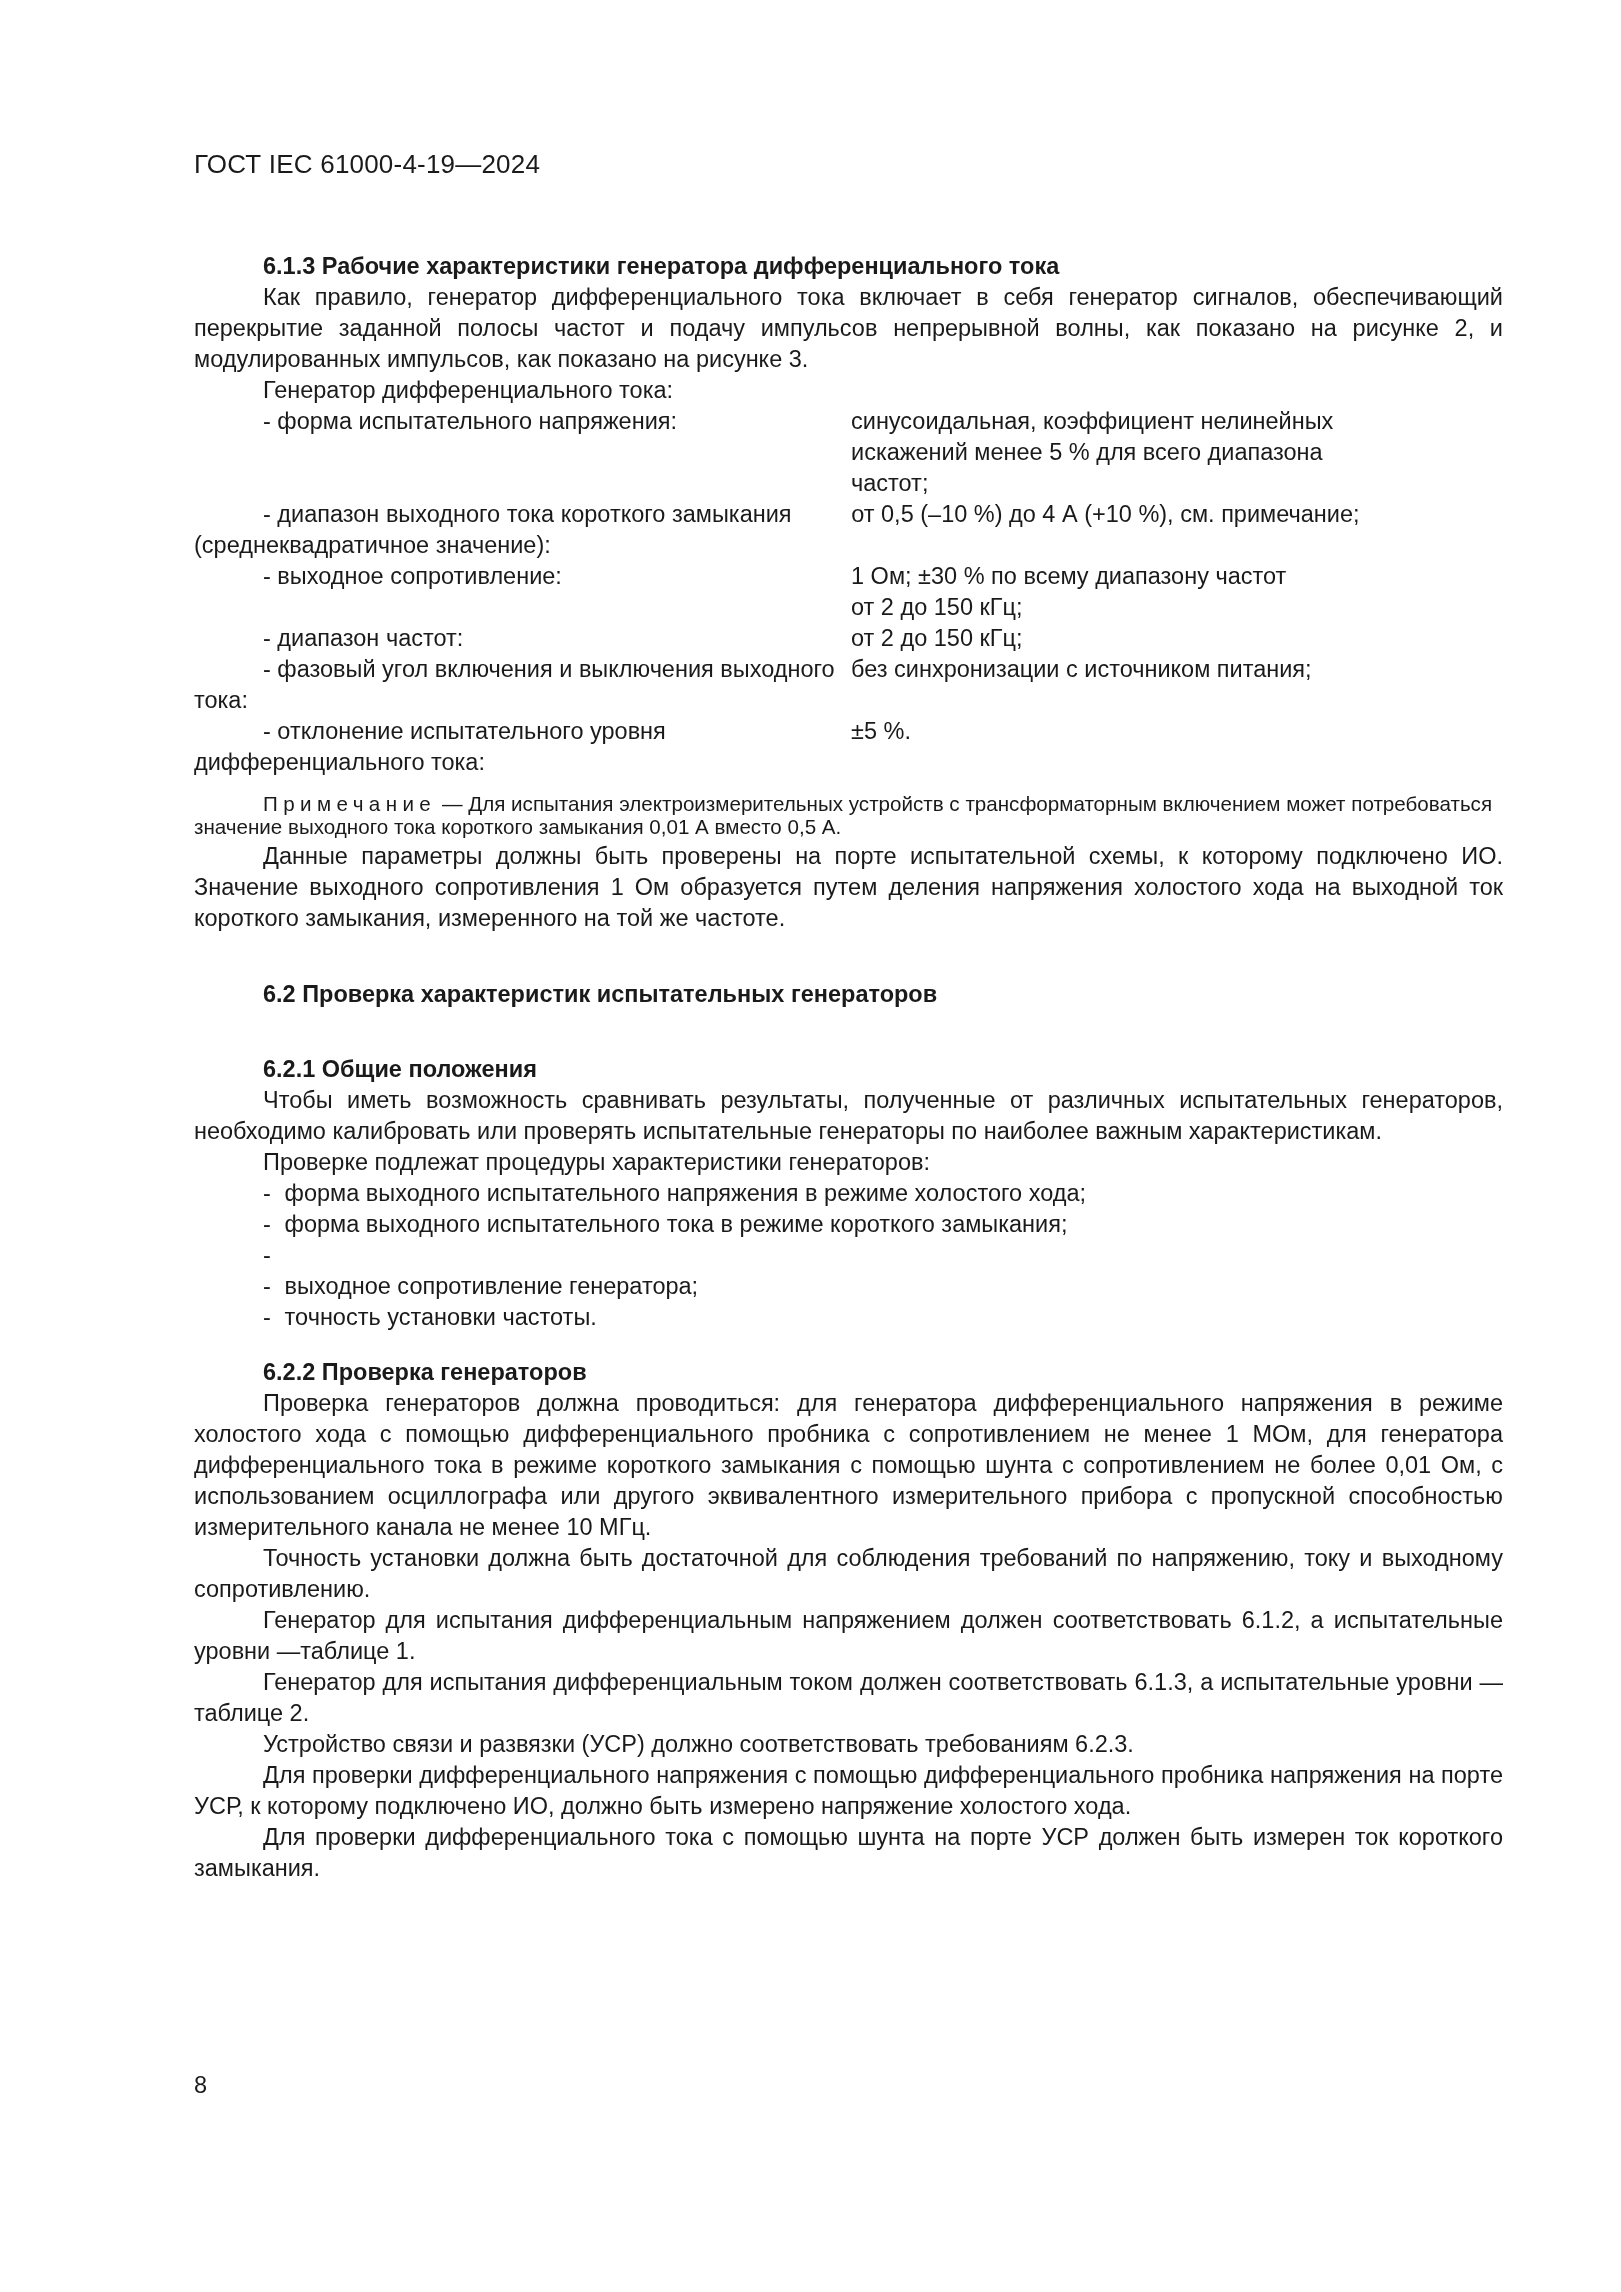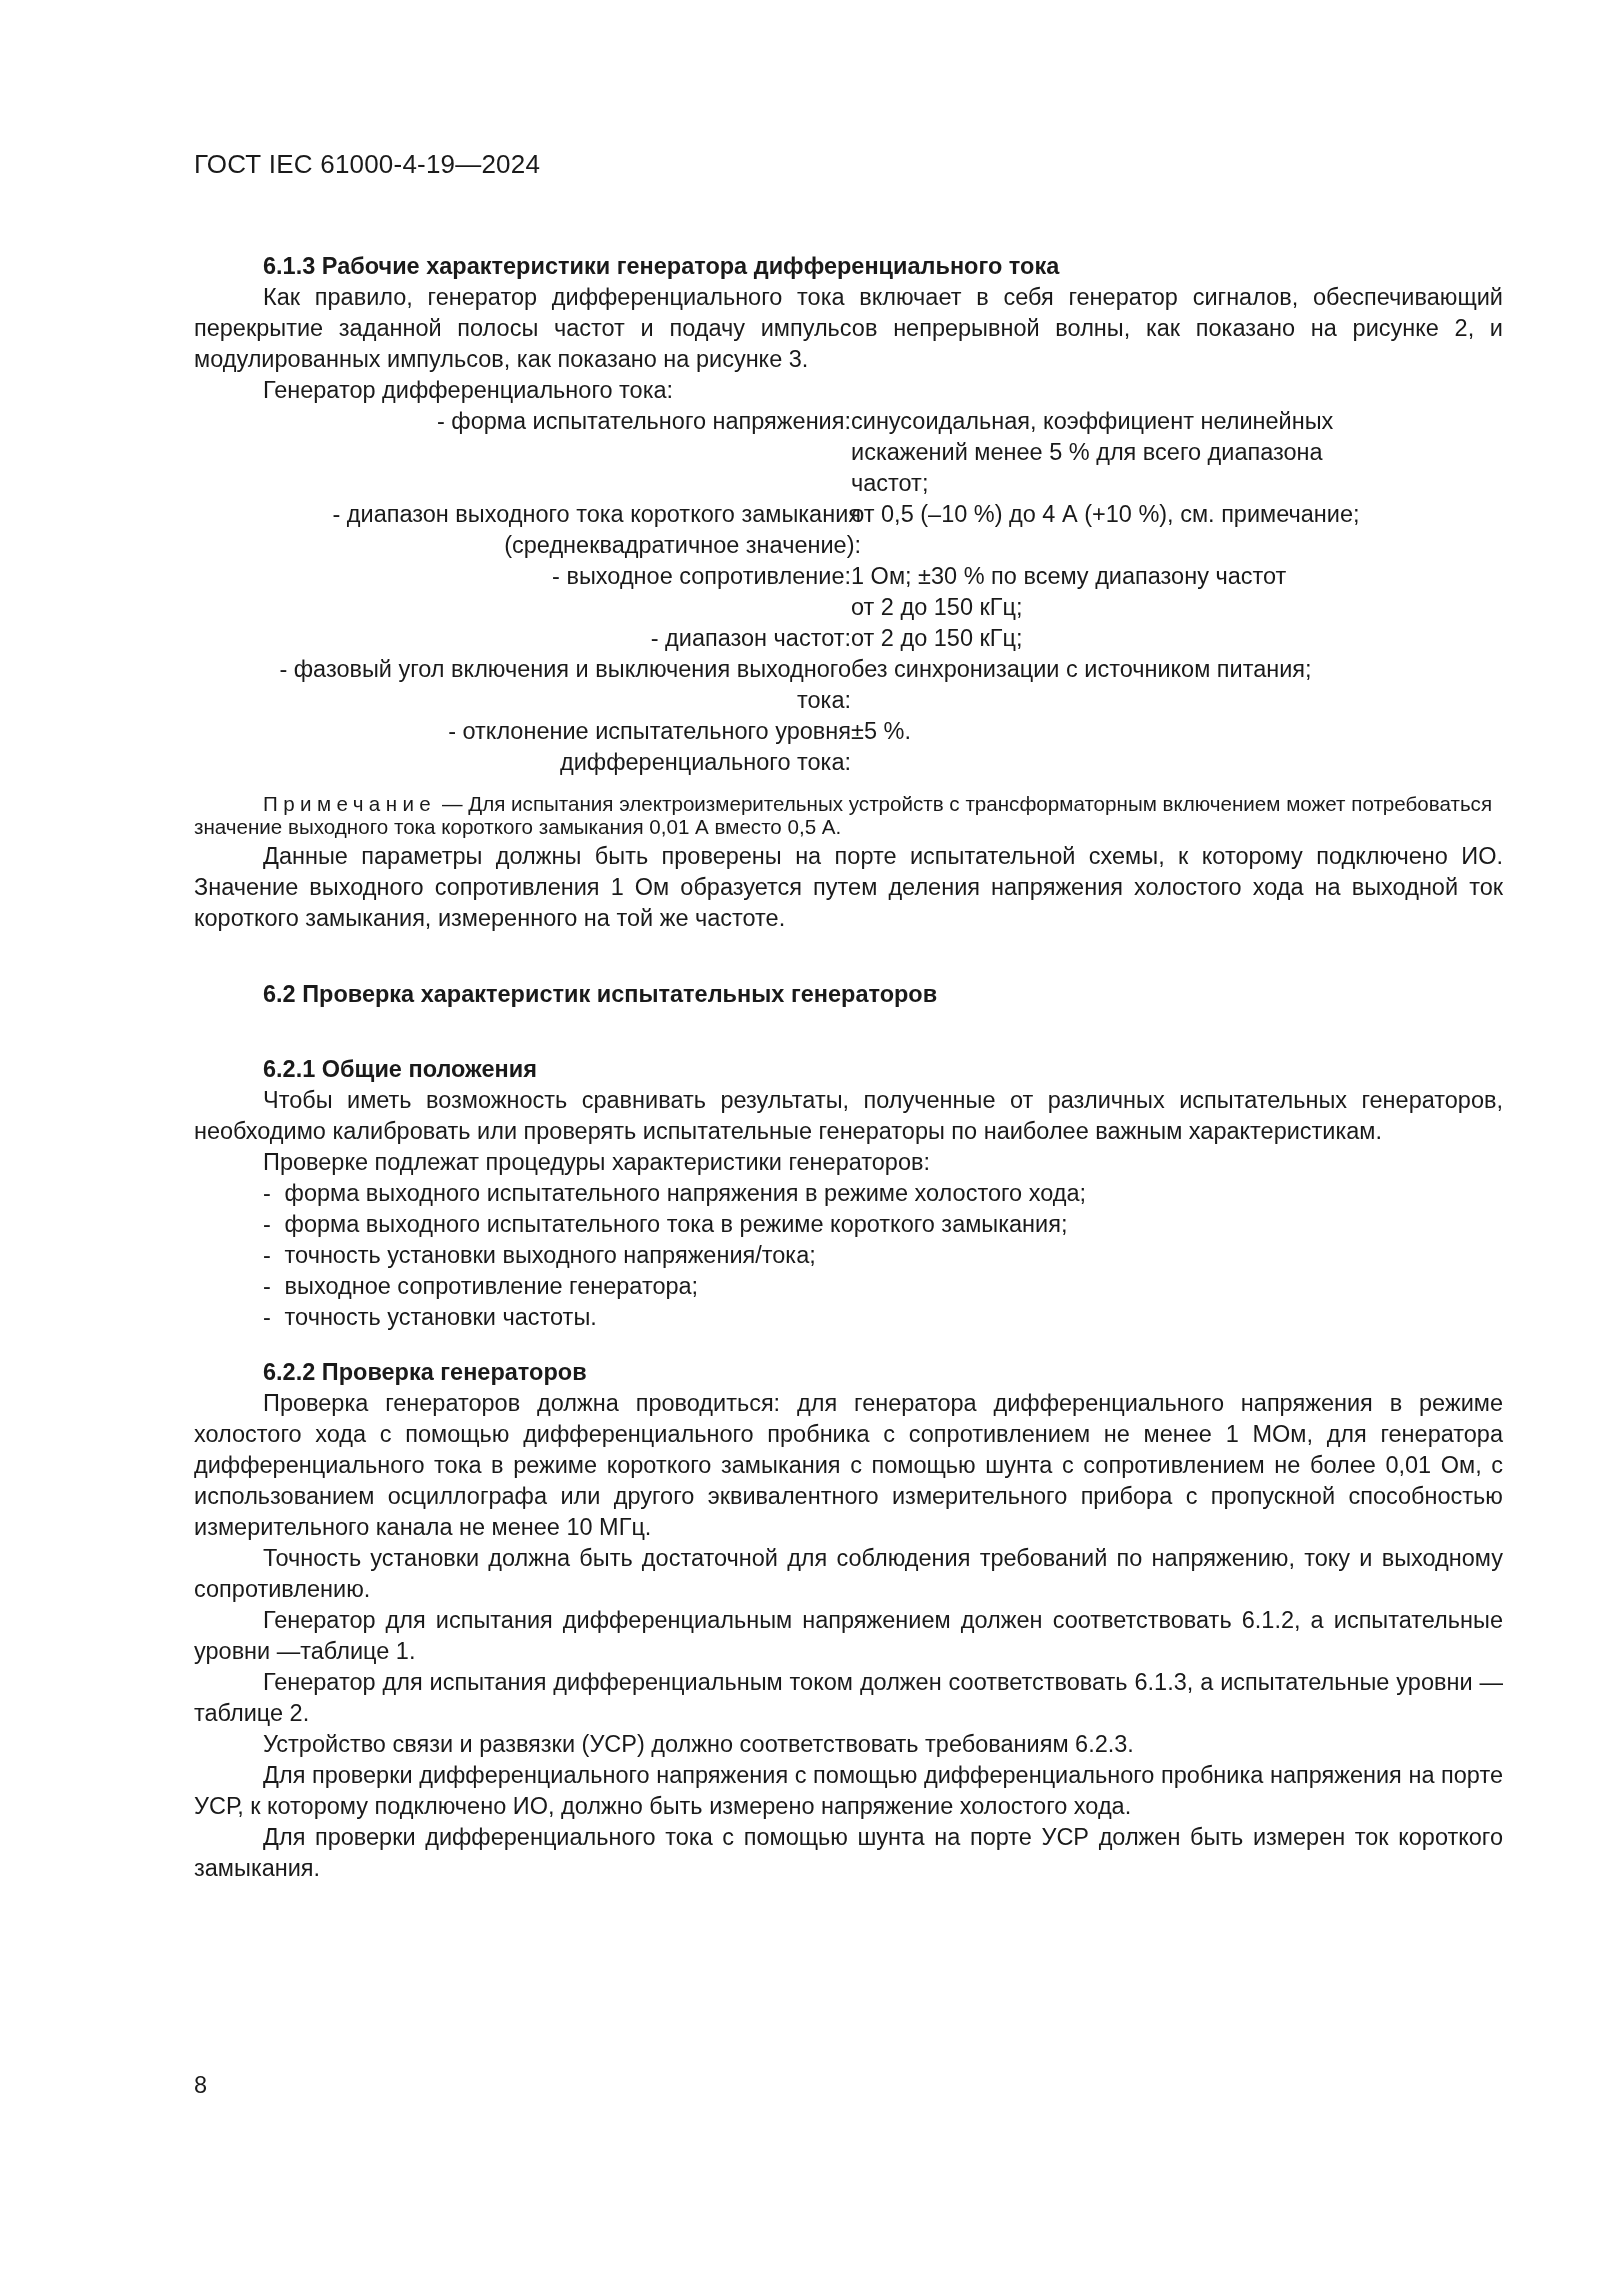--- a/index.html
+++ b/index.html
@@ -45,21 +45,20 @@
     }
     .spec-intro { padding-left: 69px; }
     .spec-row {
       position: relative;
       display: flex;
     }
     .spec-label {
       width: 657px;
       text-indent: 69px;
       flex: 0 0 657px;
-      text-align: right;
     }
     .spec-value {
       flex: 1 1 auto;
       padding-right: 118px;
     }
     .note {
       font-size: 20.6px;
       line-height: 23px;
       text-indent: 69px;
       margin-top: 13.7px;
@@ -140,21 +139,20 @@
     <div class="list-item">
         <span class="list-dash">-</span>
         <span>форма выходного испытательного напряжения в режиме холостого хода;</span>
       </div>
     <div class="list-item">
         <span class="list-dash">-</span>
         <span>форма выходного испытательного тока в режиме короткого замыкания;</span>
       </div>
     <div class="list-item">
         <span class="list-dash">-</span>
-        <span>точность установки выходного напряжения/тока;</span>
       </div>
     <div class="list-item">
         <span class="list-dash">-</span>
         <span>выходное сопротивление генератора;</span>
       </div>
     <div class="list-item">
         <span class="list-dash">-</span>
         <span>точность установки частоты.</span>
       </div>
   </div>

